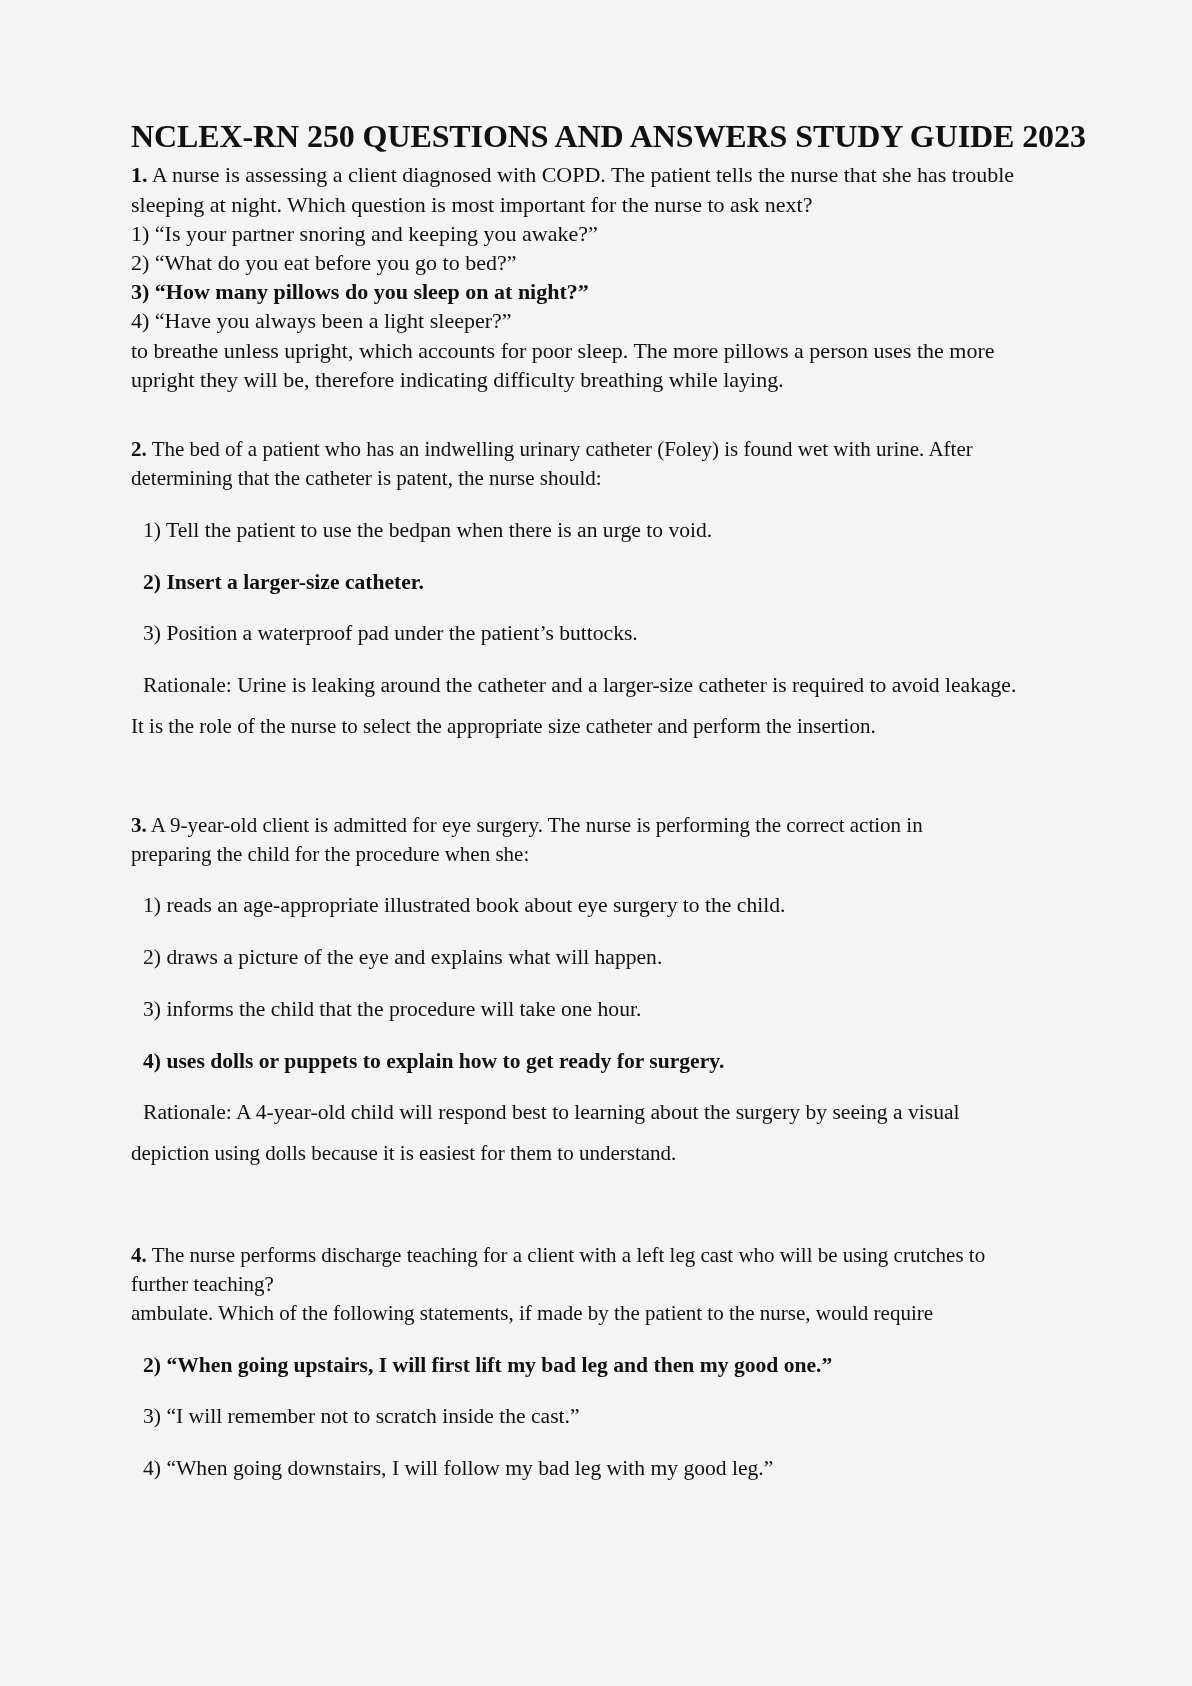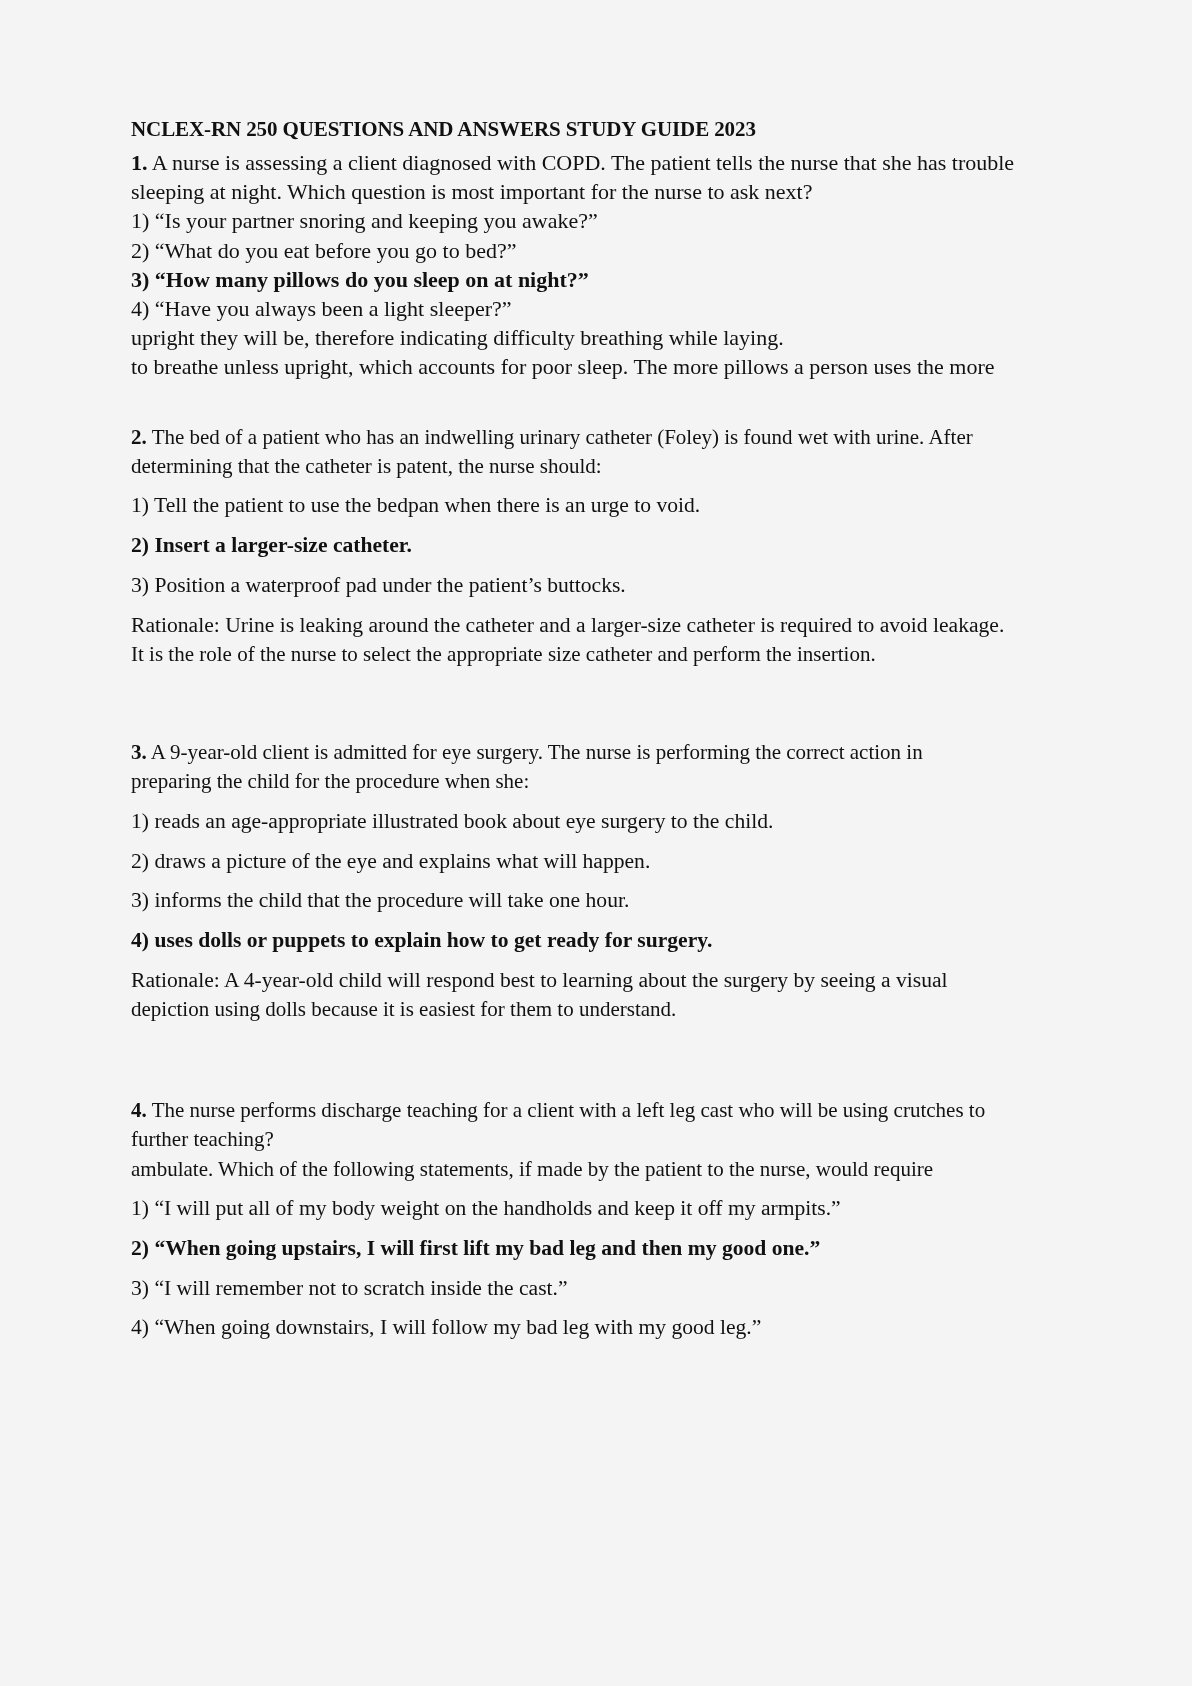--- a/index.html
+++ b/index.html
@@ -16,23 +16,23 @@
     -webkit-font-smoothing: antialiased;
   }
   .page {
     position: relative;
     width: 1192px;
     height: 1686px;
     box-sizing: border-box;
     padding: 118px 162px 0 131px;
   }
   .doc-title {
-    font-size: 21px;
+    font-size: 32px;
     font-weight: bold;
-    text-align: left;
+    text-align: center;
     line-height: 1.14;
     margin: 0 0 6px 0;
     letter-spacing: -0.1px;
     white-space: nowrap;
   }
   .question-block {
     margin: 0;
   }
   
   .tight .line {
@@ -43,21 +43,21 @@
   
   .loose .stem {
     line-height: 29.2px;
     font-size: 21px;
     margin: 0;
   }
   .loose .opt,
   .loose .rationale {
     line-height: 29.2px;
     font-size: 21.6px;
-    margin: 0;
+    margin: 12px;
     padding-top: 10.5px;
   }
   .line, .stem, .opt, .rationale {
     text-align: left;
     text-indent: 0;
   }
   .b {
     font-weight: bold;
   }
   .num {
@@ -75,22 +75,22 @@
 
   <h1 class="doc-title">NCLEX-RN 250 QUESTIONS AND ANSWERS STUDY GUIDE 2023</h1>
 
   <div class="question-block tight">
     <p class="line"><span class="num">1.</span> <span>A nurse is assessing a client diagnosed with COPD. The patient tells the nurse that she has trouble</span></p>
     <p class="line">sleeping at night. Which question is most important for the nurse to ask next?</p>
     <p class="line"><span>1)</span> <span>“Is your partner snoring and keeping you awake?”</span></p>
     <p class="line"><span>2)</span> <span>“What do you eat before you go to bed?”</span></p>
     <p class="line b"><span>3)</span> <span>“How many pillows do you sleep on at night?”</span></p>
     <p class="line"><span>4)</span> <span>“Have you always been a light sleeper?”</span></p>
+    <p class="line">to breathe unless upright, which accounts for poor sleep. The more pillows a person uses the more</p>
     <p class="line">upright they will be, therefore indicating difficulty breathing while laying.</p>
-    <p class="line">to breathe unless upright, which accounts for poor sleep. The more pillows a person uses the more</p>
   </div>
 
   <div class="spacer gap-1"></div>
 
   <div class="question-block loose">
     <p class="stem"><span class="num">2.</span> <span>The bed of a patient who has an indwelling urinary catheter (Foley) is found wet with urine. After</span></p>
     <p class="stem">determining that the catheter is patent, the nurse should:</p>
     <p class="opt"><span>1)</span> <span>Tell the patient to use the bedpan when there is an urge to void.</span></p>
     <p class="opt b"><span>2)</span> <span>Insert a larger-size catheter.</span></p>
     <p class="opt"><span>3)</span> <span>Position a waterproof pad under the patient’s buttocks.</span></p>
@@ -110,19 +110,18 @@
     <p class="rationale">Rationale: A 4-year-old child will respond best to learning about the surgery by seeing a visual</p>
     <p class="stem">depiction using dolls because it is easiest for them to understand.</p>
   </div>
 
   <div class="spacer gap-3"></div>
 
   <div class="question-block loose">
     <p class="stem"><span class="num">4.</span> <span>The nurse performs discharge teaching for a client with a left leg cast who will be using crutches to</span></p>
     <p class="stem">further teaching?</p>
     <p class="stem">ambulate. Which of the following statements, if made by the patient to the nurse, would require</p>
-    <p class="opt"><span>1)</span> <span>“I will put all of my body weight on the handholds and keep it off my armpits.”</span></p>
     <p class="opt b"><span>2)</span> <span>“When going upstairs, I will first lift my bad leg and then my good one.”</span></p>
     <p class="opt"><span>3)</span> <span>“I will remember not to scratch inside the cast.”</span></p>
     <p class="opt"><span>4)</span> <span>“When going downstairs, I will follow my bad leg with my good leg.”</span></p>
   </div>
 
 </div>
 
 </body></html>

